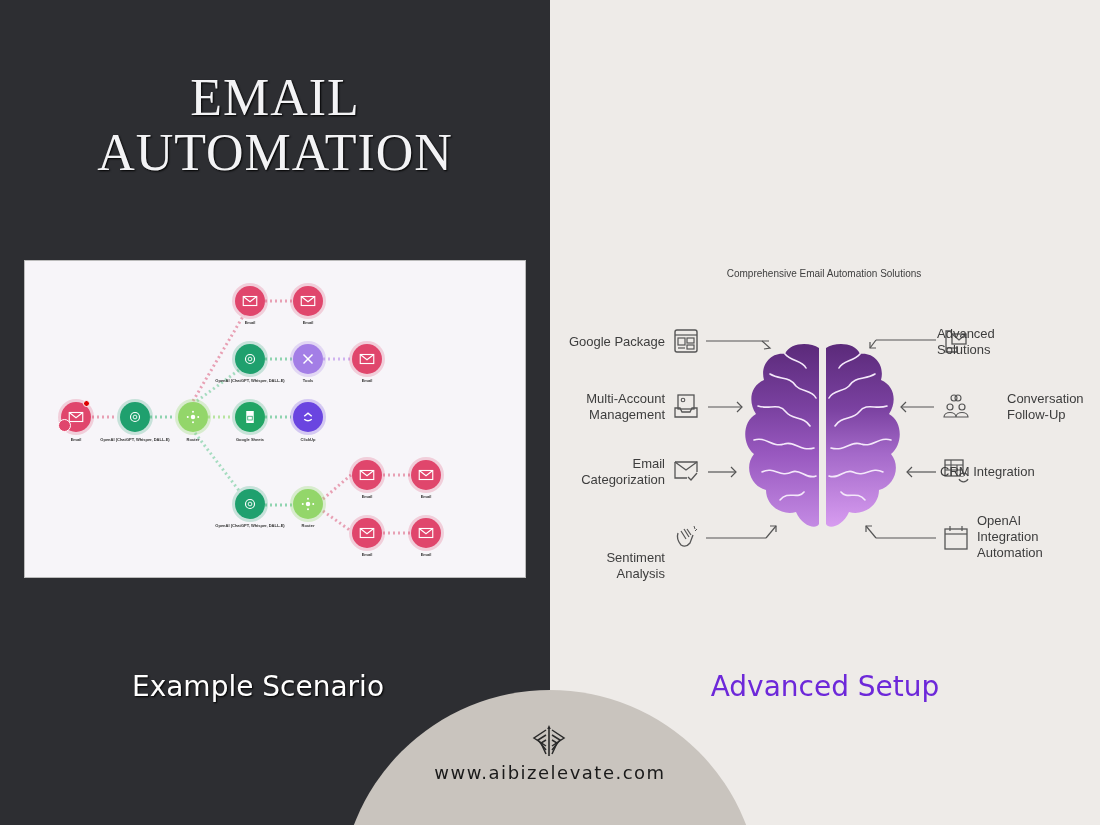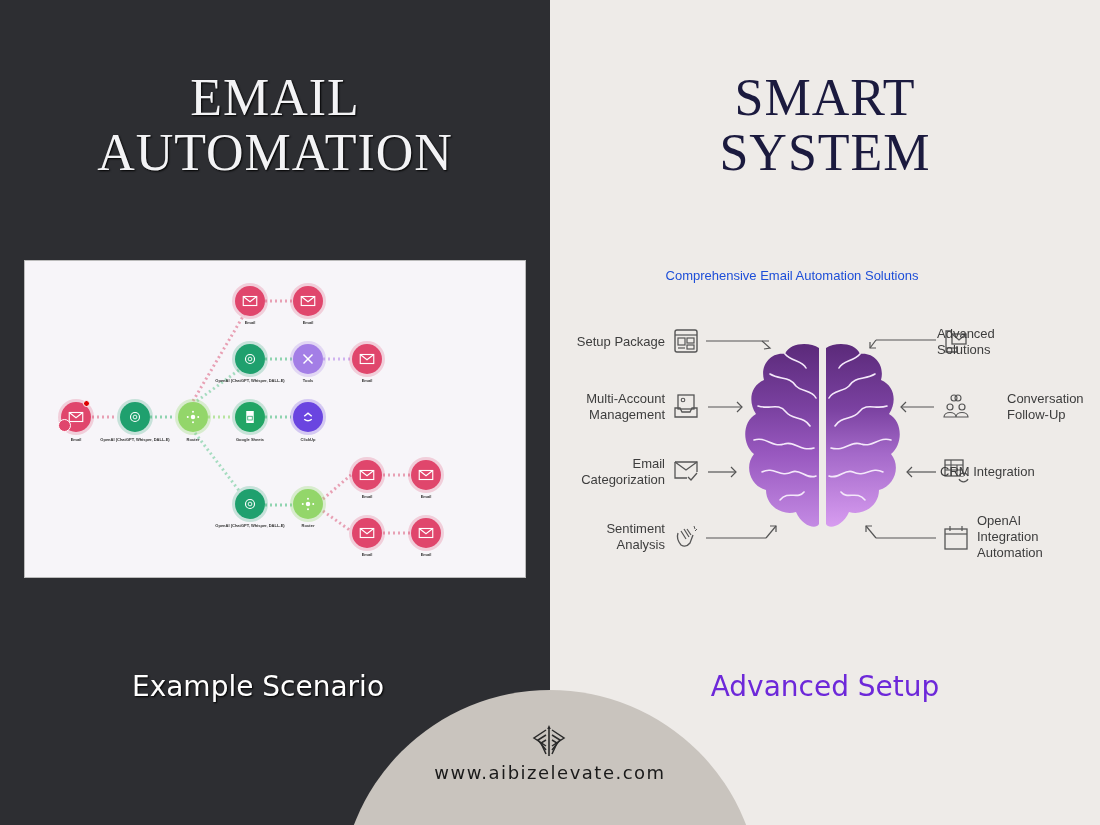--- a/index.html
+++ b/index.html
@@ -26,21 +26,21 @@
     .node-lime { background: #93d66a; box-shadow: 0 0 0 3px rgba(147,214,106,0.3); }
     .node-purple { background: #a37ee6; box-shadow: 0 0 0 3px rgba(163,126,230,0.25); }
     .node-indigo { background: #6a45e0; box-shadow: 0 0 0 3px rgba(106,69,224,0.25); }
     .node-sheet { background: #22a565; box-shadow: 0 0 0 3px rgba(34,165,101,0.22); }
     .node-label { position: absolute; font-size: 4px; color: #333; text-align: center; white-space: nowrap; transform: translateX(-50%); font-weight: bold; }
     .badge { position: absolute; width: 7px; height: 7px; background: #d00; border-radius: 50%; border: 1px solid #fff; }
     .clock { position: absolute; width: 13px; height: 13px; background: #e0466c; border: 1.5px solid #fff; border-radius: 50%; }
     .conn-svg { position: absolute; left: 0; top: 0; }
 
     
-    .diagram-caption { position: absolute; left: 532px; top: 268px; width: 520px; text-align: center; font-size: 13px; color: #1d4ed8; }
+    .diagram-caption { position: absolute; left: 564px; top: 268px; width: 520px; text-align: center; font-size: 10px; color: #404040; }
     .feature { position: absolute; font-size: 13px; color: #3d3d3d; line-height: 16px; }
     .feature.left { text-align: right; }
     .feature.right { text-align: left; }
     .ficon { position: absolute; width: 26px; height: 26px; }
     .brain-wrap { position: absolute; left: 740px; top: 340px; width: 165px; height: 192px; }
 
     
     .footer-circle { position: absolute; left: 340px; top: 690px; width: 420px; height: 420px; border-radius: 50%; background: #c9c4be; }
     .logo { position: absolute; left: 530px; top: 724px; width: 38px; height: 34px; }
     .website { position: absolute; left: 340px; top: 762px; width: 420px; text-align: center; font-family: "DejaVu Sans", sans-serif; font-size: 18px; letter-spacing: 1.5px; color: #1a1a1a; }
@@ -202,31 +202,27 @@
           <polyline points="3,6 12,13 21,6" fill="none" stroke="#fff" stroke-width="1.5"></polyline>
         </svg>
     </div>
     <div class="node-label" style="left:401px;top:291px;">Email</div>
   </div>
 
   <div class="subtitle subtitle-left">Example Scenario</div>
 </div>
 
 <div class="right-panel">
-  <div class="title title-right">
-    <div>SMART</div>
-    <div>SYSTEM</div>
-  </div>
   <div class="subtitle subtitle-right">Advanced Setup</div>
 </div>
 
 <div class="diagram-caption">Comprehensive Email Automation Solutions</div>
 
 <div class="feature left" style="left:560px;top:334px;width:105px;">
-  <div>Setup Package</div>
+  <div>Google Package</div>
 </div>
 <svg class="ficon" style="left:673px;top:328px;" viewBox="0 0 26 26">
   <rect x="2" y="2" width="22" height="22" rx="2" fill="none" stroke="#555" stroke-width="1.4"></rect>
   <line x1="2" y1="7" x2="24" y2="7" stroke="#555" stroke-width="1.2"></line>
   <rect x="5" y="10" width="7" height="7" fill="none" stroke="#555" stroke-width="1.2"></rect>
   <rect x="14" y="10" width="7" height="5" fill="none" stroke="#555" stroke-width="1.2"></rect>
   <rect x="14" y="17" width="7" height="4" fill="none" stroke="#555" stroke-width="1.2"></rect>
   <line x1="5" y1="20" x2="12" y2="20" stroke="#555" stroke-width="1.2"></line>
 </svg>
 <svg style="position:absolute;left:704px;top:335px;" width="70" height="16">
@@ -255,21 +251,21 @@
 <svg class="ficon" style="left:673px;top:458px;" viewBox="0 0 26 26">
   <path d="M2 4 L24 4 L24 14 M2 4 L2 20 L14 20" fill="none" stroke="#555" stroke-width="1.3"></path>
   <polyline points="2,4 13,12 24,4" fill="none" stroke="#555" stroke-width="1.3"></polyline>
   <polyline points="15,19 18,22 24,15" fill="none" stroke="#555" stroke-width="1.3"></polyline>
 </svg>
 <svg style="position:absolute;left:706px;top:465px;" width="34" height="14">
   <line x1="2" y1="7" x2="30" y2="7" stroke="#555" stroke-width="1.2"></line>
   <polyline points="25,2 30,7 25,12" fill="none" stroke="#555" stroke-width="1.2"></polyline>
 </svg>
 
-<div class="feature left" style="left:560px;top:521px;width:105px;text-align:right;">
+<div class="feature left" style="left:560px;top:550px;width:105px;text-align:right;">
   <div>Sentiment</div>
   <div>Analysis</div>
 </div>
 <svg class="ficon" style="left:673px;top:523px;" viewBox="0 0 26 26">
   <path d="M5 10 Q3 16 8 22 Q13 25 17 20 L20 12" fill="none" stroke="#555" stroke-width="1.3"></path>
   <path d="M8 8 L13 16 M11 6 L16 14 M14 6 L18 12" fill="none" stroke="#555" stroke-width="1.2"></path>
   <line x1="21" y1="3" x2="22" y2="6" stroke="#555" stroke-width="1"></line>
   <line x1="24" y1="6" x2="22" y2="8" stroke="#555" stroke-width="1"></line>
 </svg>
 <svg style="position:absolute;left:704px;top:522px;" width="74" height="20">

